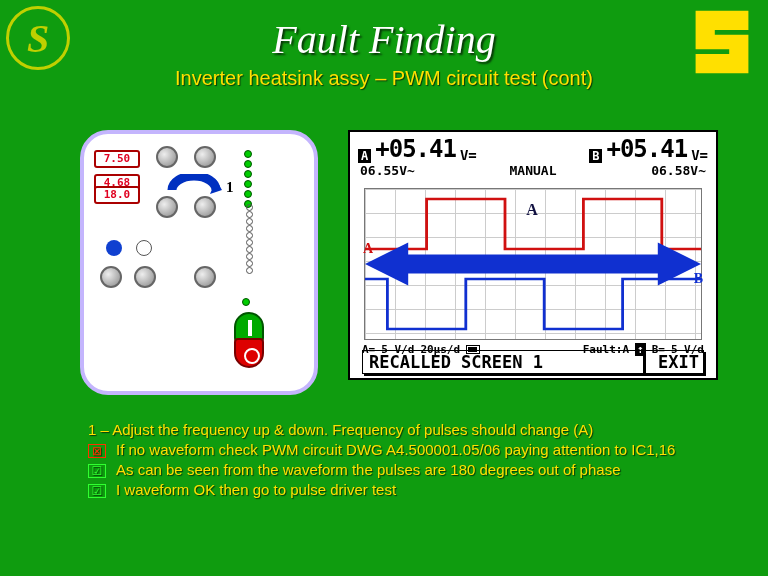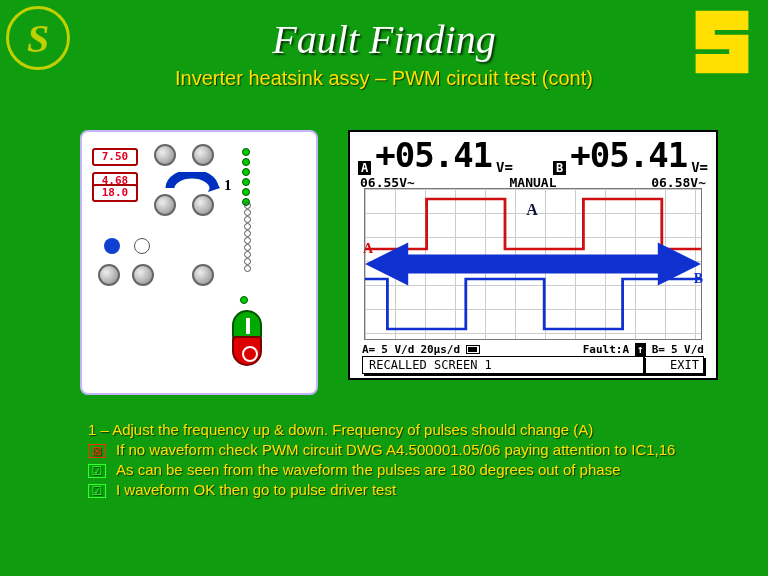--- a/index.html
+++ b/index.html
@@ -24,22 +24,22 @@
   .title {
     font-size: 40px; font-family: Georgia, 'Times New Roman', serif; font-style: italic;
     color: #ffffff; text-shadow: 2px 2px 2px #083808;
   }
   .subtitle {
     font-size: 20px; font-family: Arial, sans-serif;
     color: #ffe000; text-shadow: 1px 1px 1px #083808; margin-top: 4px;
   }
   .content { position: absolute; top: 130px; left: 0; right: 0; display: flex; gap: 30px; padding: 0 50px 0 80px; }
   .panel-box {
-    width: 238px; height: 265px; background: #fff; border: 2px solid #c4b5fd;
-    border-radius: 8px; position: relative;
+    width: 238px; height: 265px; background: #fff; border: 4px solid #c4b5fd;
+    border-radius: 28px; position: relative;
   }
   .panel-inner { position: absolute; inset: 10px; }
   .lcd {
     width: 46px; height: 18px; border: 2px solid #a00; border-radius: 3px;
     background: #fff; color: #e00020; font: bold 11px/14px monospace;
     text-align: center; display: inline-block;
   }
   .knob {
     width: 22px; height: 22px; border-radius: 50%;
     background: radial-gradient(circle at 35% 35%, #eee, #888);
@@ -61,37 +61,37 @@
   .switch .bot { width:30px; height:30px; background:#d00; border-radius:4px 4px 15px 15px; border:2px solid #700; margin-top:-4px; position:relative;}
   .switch .bot::after{content:"";position:absolute;left:8px;top:8px;width:12px;height:12px;border:2px solid #fff;border-radius:50%;}
   .label-1 { position:absolute; top:35px; left:132px; font:bold 15px Georgia; color:#000; }
 
   .scope {
     flex:1; height:250px; background:#fff; border:2px solid #000;
     position:relative; font-family: monospace;
   }
   .scope-head { display:flex; align-items:flex-end; padding:3px 8px 0 8px; gap:4px; font-weight:bold; }
   .scope-head .blk { background:#000; color:#fff; font-size:12px; padding:0 3px; }
-  .scope-head .big { font-size:34px; letter-spacing:-1px; }
+  .scope-head .big { font-size:24px; letter-spacing:-1px; }
   .scope-head .unit { font-size:14px; }
   .scope-sub { display:flex; padding:0 10px; font-size:13px; font-weight:bold; }
   .scope-sub .mid { flex:1; text-align:center; }
   .scope-grid {
     position:absolute; left:14px; right:14px; top:56px; bottom:38px;
     border:1px solid #777;
     background-image:
       repeating-linear-gradient(to right, #ccc 0 1px, transparent 1px 30px),
       repeating-linear-gradient(to bottom, #ccc 0 1px, transparent 1px 24px);
   }
   .scope-grid svg { position:absolute; inset:0; width:100%; height:100%; }
   .scope-foot1 { position:absolute; left:12px; right:12px; bottom:22px; font-size:11px; font-weight:bold; display:flex; gap:6px; align-items:center;}
   .scope-foot1 .batt{width:14px;height:9px;border:1px solid #000;position:relative;}
   .scope-foot1 .batt::after{content:"";position:absolute;left:1px;top:1px;bottom:1px;width:9px;background:#000;}
   .scope-foot1 .trigblk{background:#000;color:#fff;padding:0 2px;}
-  .scope-foot2 { position:absolute; left:12px; right:12px; bottom:4px; display:flex; gap:0; font-size:12px; font-weight:normal;}
+  .scope-foot2 { position:absolute; left:12px; right:12px; bottom:4px; display:flex; gap:0; font-size:17px; font-weight:bold;}
   .scope-foot2 .recall{ flex:1; border:1.5px solid #000; padding:1px 6px; box-shadow: 2px 2px 0 #000; }
   .scope-foot2 .exit{ width:60px; border:1.5px solid #000; text-align:right; padding:1px 4px; box-shadow: 2px 2px 0 #000; }
   .a-label{position:absolute;top:12px;left:48%;font:bold 16px Georgia;color:#101040;}
   .arrow-blue{position:absolute;top:28px;left:22%;width:46%;height:18px;}
   .ch-label{position:absolute;font:bold 14px Georgia;color:#000;}
 
   .notes { position:absolute; left:60px; right:30px; top:418px; color:#ffe000; font-size:15px;margin-left:28px; }
   .notes .line { margin:3px 0; text-shadow:1px 1px 1px #083808;}
   .notes .bullet { display:inline-block; width:18px; height:14px; border:1.5px solid; margin-right:10px; text-align:center; line-height:12px; font-size:12px; vertical-align:middle;}
   .bullet.red { color:#ff3000; border-color:#ff3000; }

